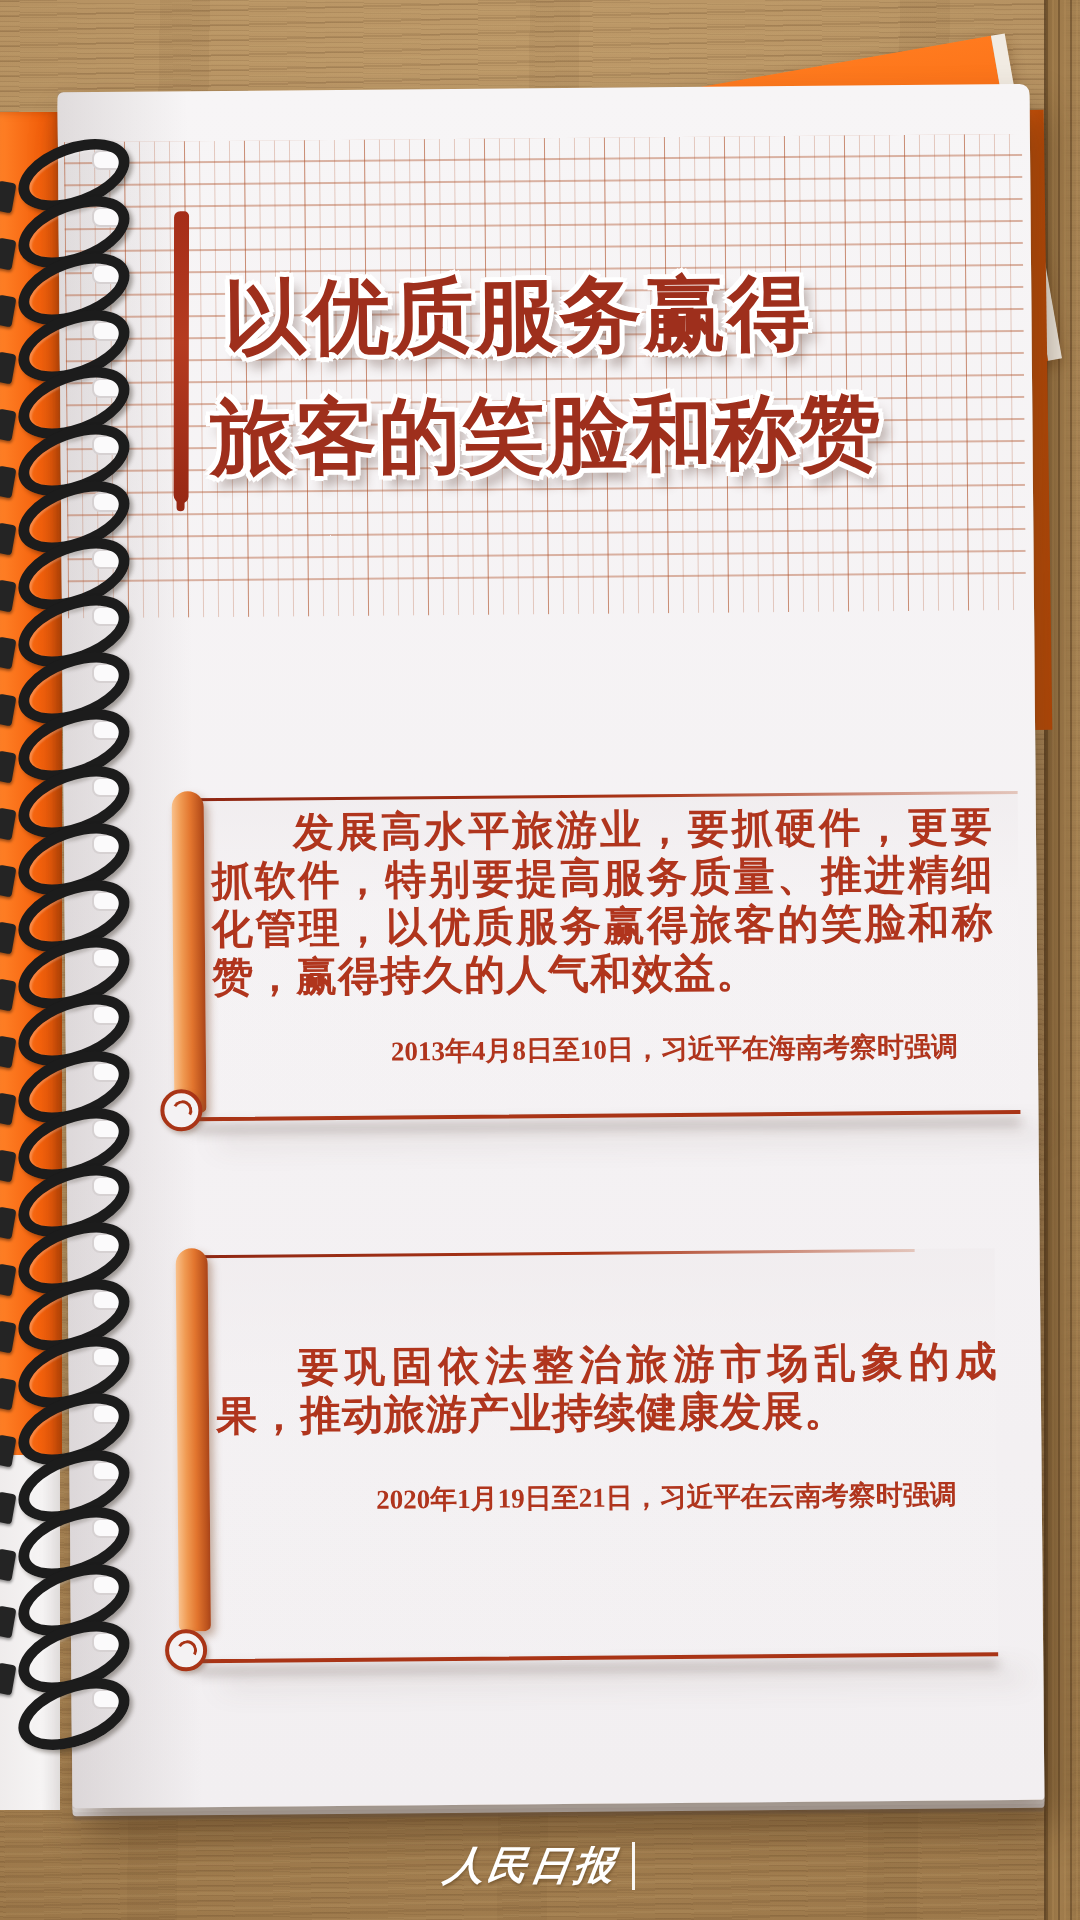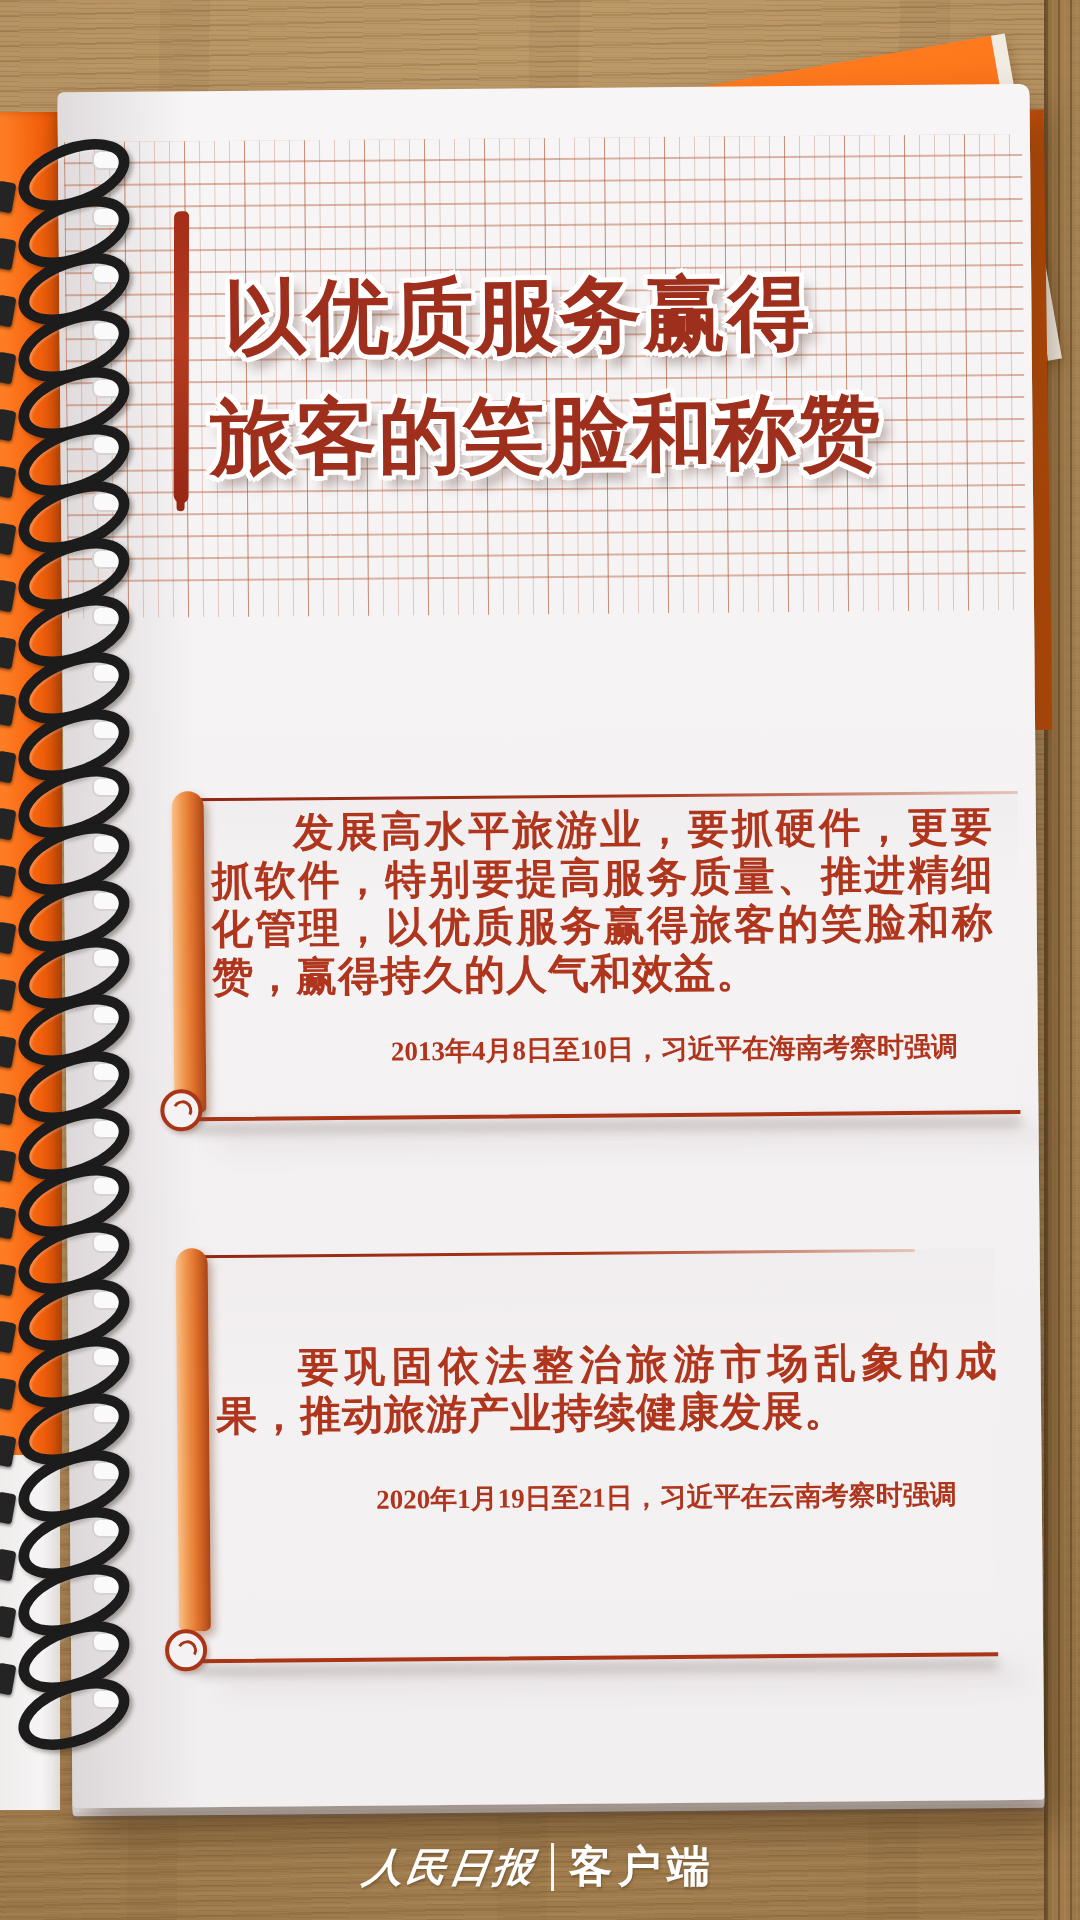--- a/index.html
+++ b/index.html
@@ -335,14 +335,13 @@
     </div>
     <div class="coil" style="top: 1679px;">
       <span class="slot"></span>
       <span class="wire"></span>
     </div>
   </div>
 
 <div class="abs footer">
   <span class="brand-script">人民日报</span>
   <span class="brand-divider"></span>
-  <span class="brand-suffix">客户端</span>
 </div>
 
 </body></html>

